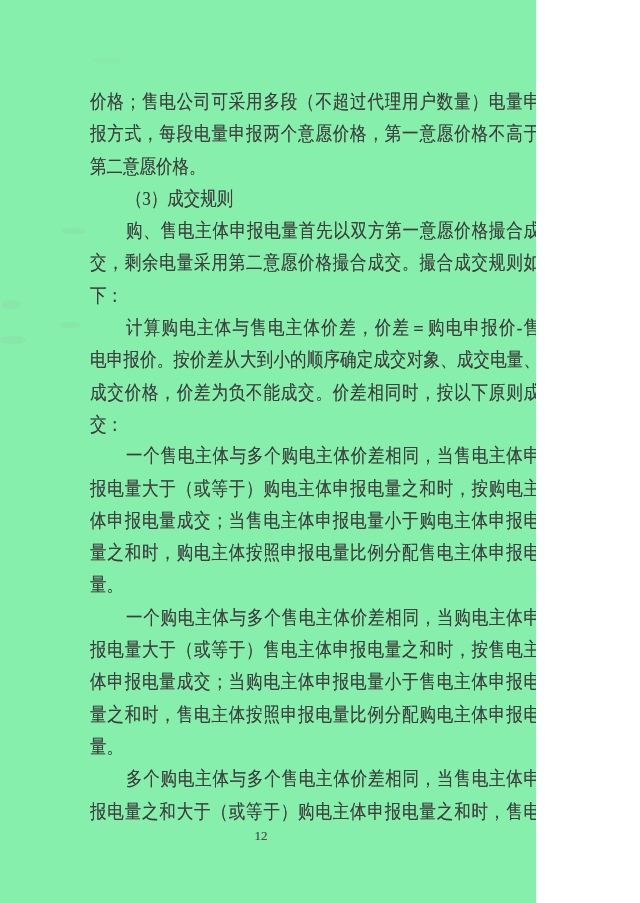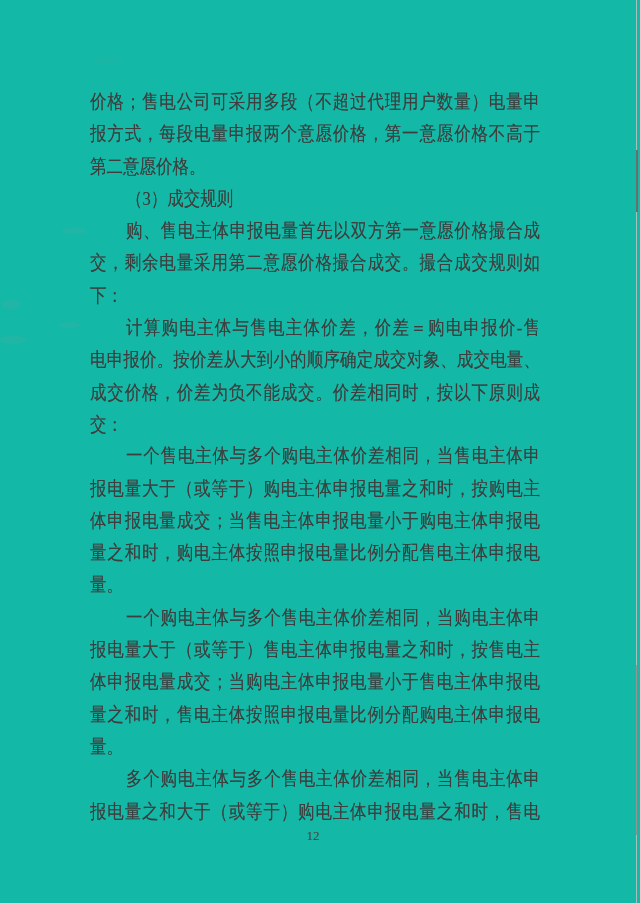--- a/index.html
+++ b/index.html
@@ -3,23 +3,23 @@
 <meta charset="utf-8">
 <style>
   * { margin: 0; padding: 0; box-sizing: border-box; }
   html, body { background: #ffffff; }
   body {
     font-family: "Liberation Serif", "DejaVu Serif", serif;
     width: 640px;
   }
   .page {
     position: relative;
-    width: 640px;
+    width: 536px;
     height: 903px;
-    background: #14b8a6;
+    background: #86efac;
     overflow: hidden;
     color: #3e3e3e;
   }
   
   .text-block {
     position: absolute;
     left: 90px;
     top: 86px;
     width: 450px;
     transform: scaleY(1.18);

